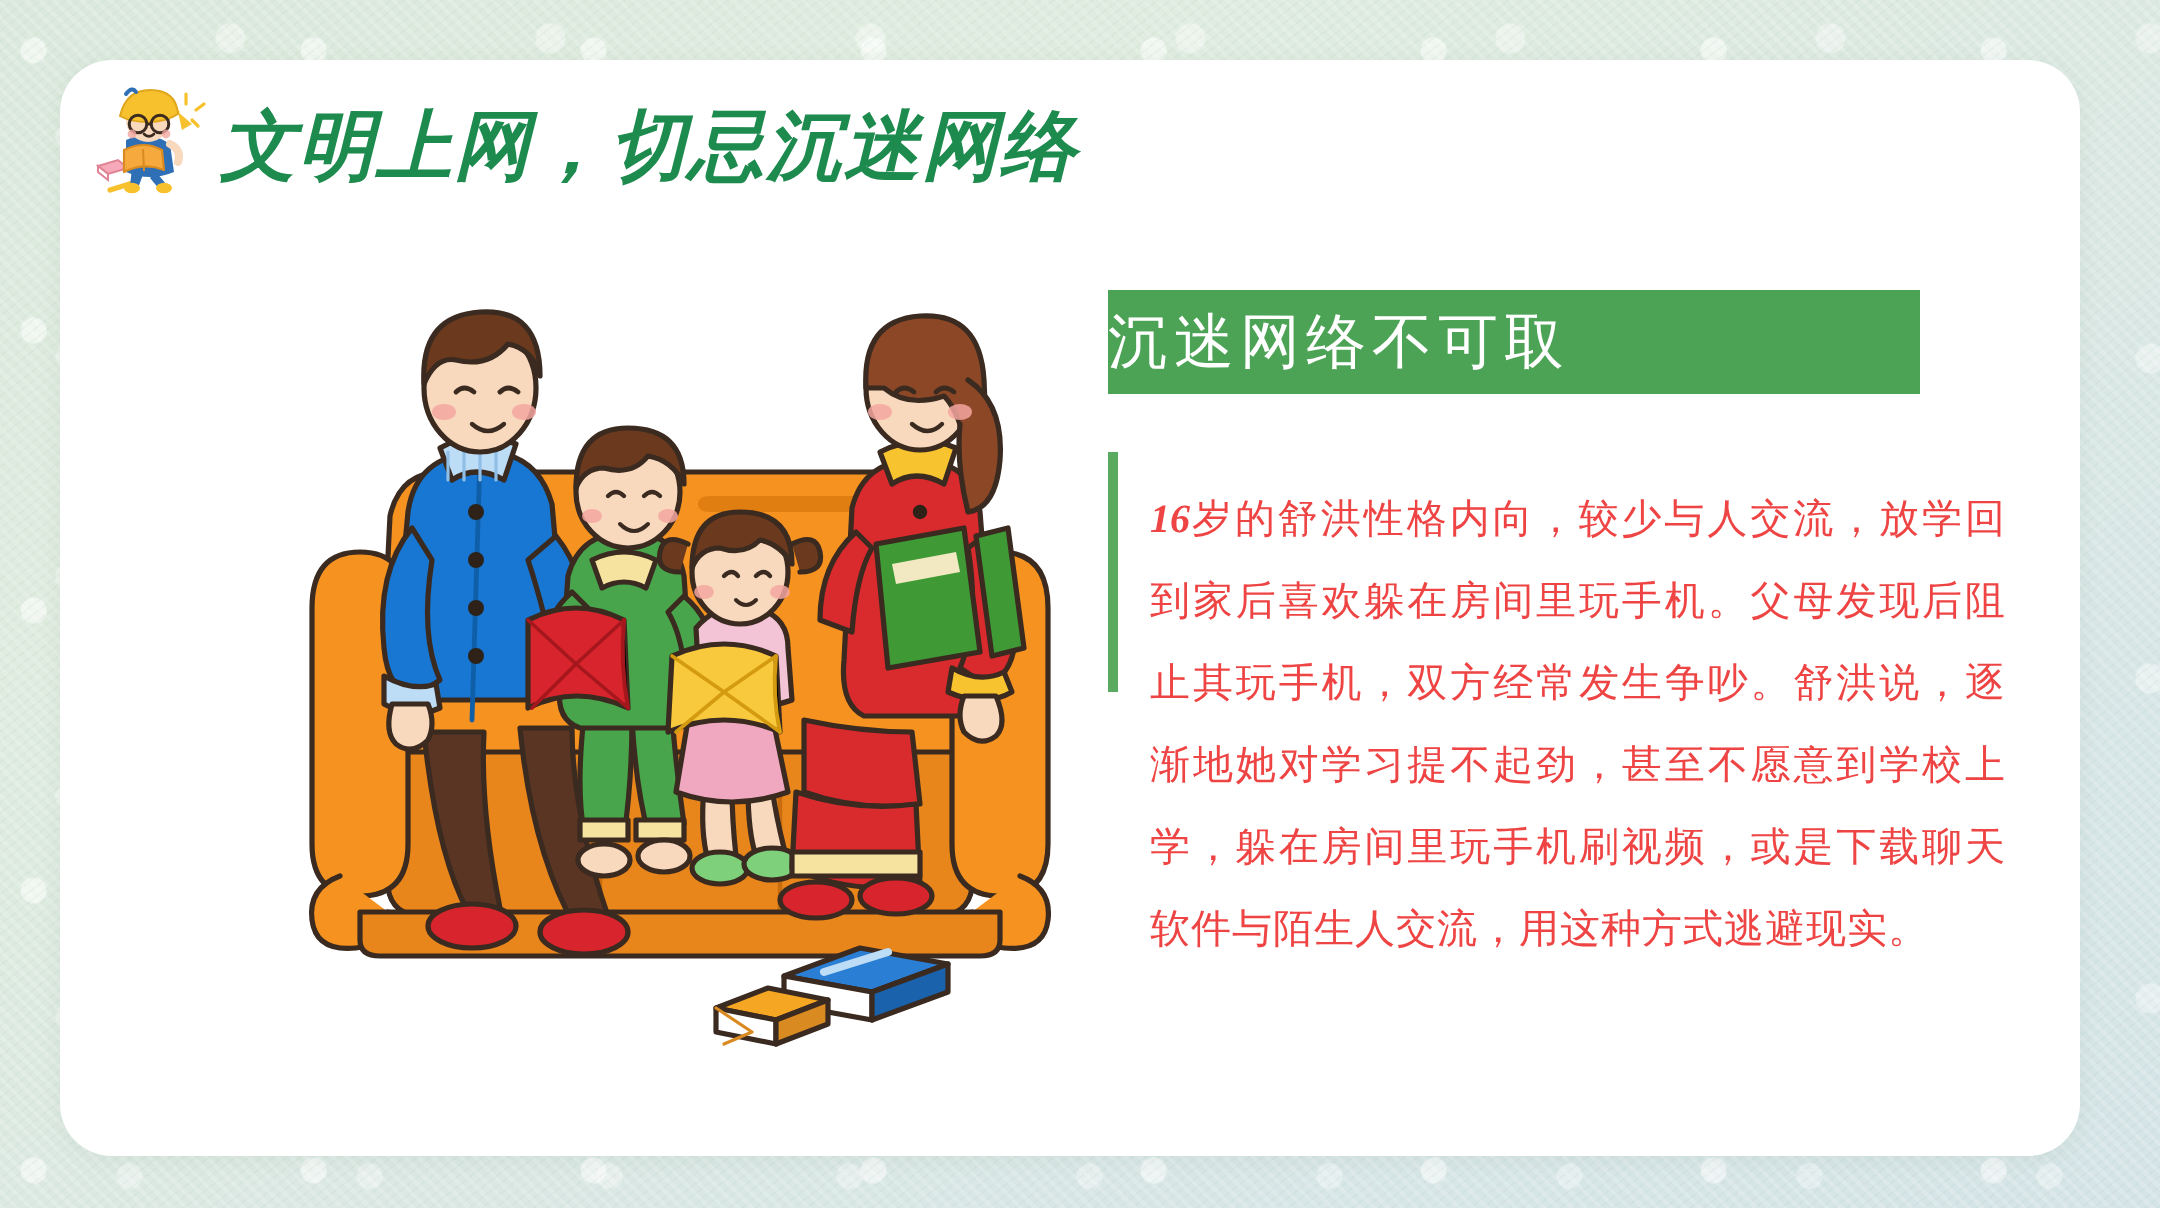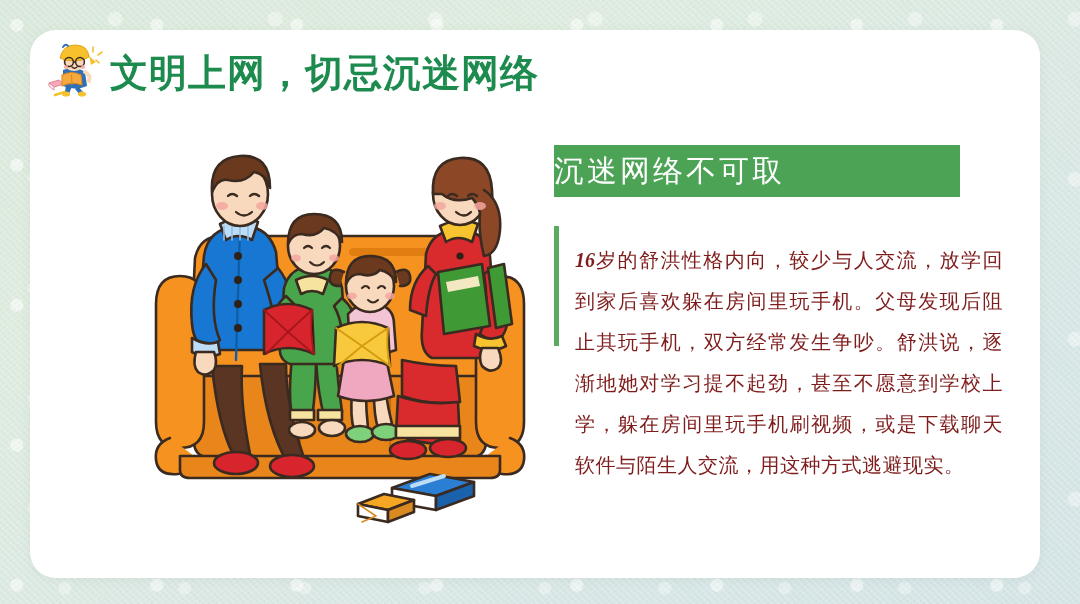--- a/index.html
+++ b/index.html
@@ -36,42 +36,42 @@
     box-shadow:0 2px 10px rgba(120,150,130,.10);
     overflow:hidden;
   }
 
   
   #header{position:absolute;left:12px;top:8px;display:flex;align-items:center;height:70px;}
   #mascot{width:66px;height:66px;position:relative;flex:0 0 auto;}
   #page-title{
     font-family:"Liberation Serif", serif;
     font-size:38px;font-weight:bold;letter-spacing:1px;
-    color:#1d8a4e;white-space:nowrap;margin-left:2px;
+    color:#1d8a4e;white-space:nowrap;margin-left:2px;font-style:italic;
   }
 
   
   #illustration{position:absolute;left:110px;top:108px;width:400px;height:390px;}
 
   
   #right-col{position:absolute;left:524px;top:115px;width:450px;}
   #section-banner{
     width:406px;height:52px;background:#4ca356;
     display:flex;align-items:center;justify-content:flex-start;
     margin-left:0;
   }
   #section-banner-text{
     font-family:"Liberation Serif", serif;
     color:#fff;font-size:30px;letter-spacing:3px;font-weight:normal;
   }
   #body-block{position:relative;margin-top:23px;display:flex;}
   #accent-bar{width:5px;height:120px;background:#5aab5f;flex:0 0 auto;margin-top:6px;}
   #body-text{
     font-family:"Liberation Serif", serif;
-    color:#7f1d1d;font-size:20px;line-height:41px;
+    color:#ef4444;font-size:20px;line-height:41px;
     text-align:justify;margin-left:16px;width:428px;letter-spacing:.5px;
   }
   #body-text .num{font-style:italic;font-weight:bold;letter-spacing:0;}
 </style>
 </head>
 <body>
 
 <div id="bg-texture"></div>
 
 <div id="card">

